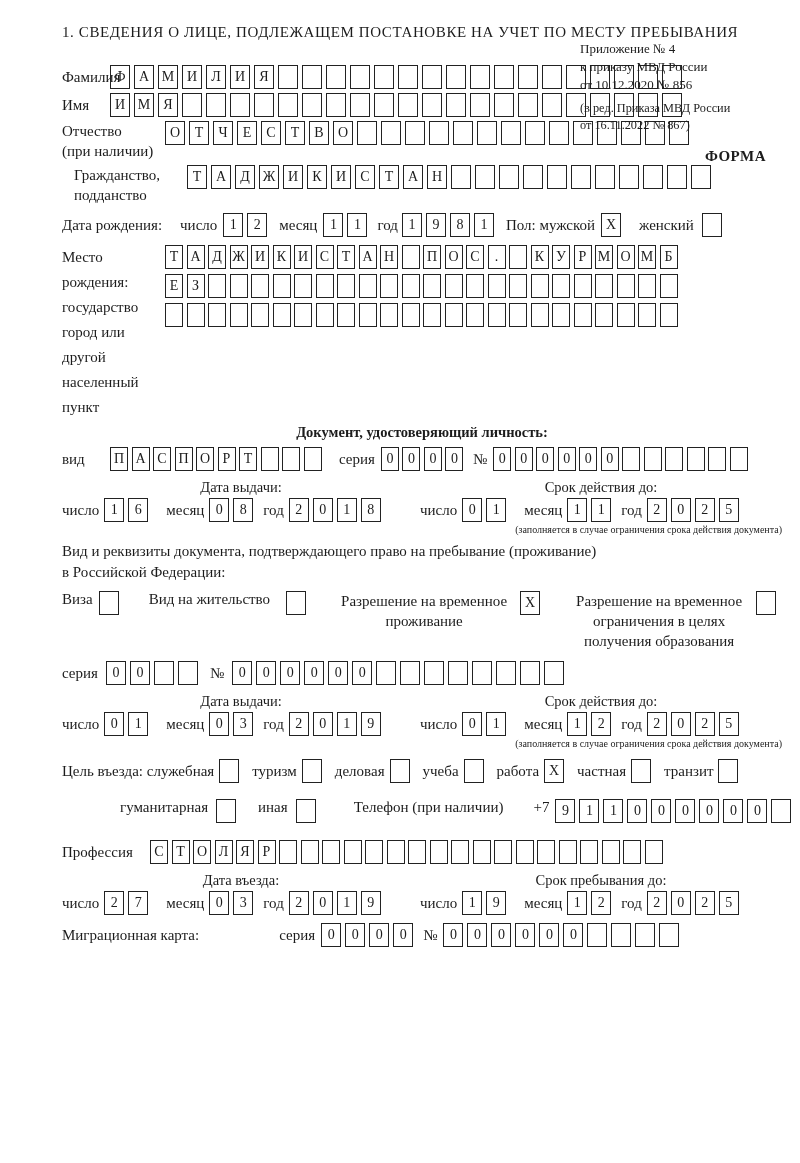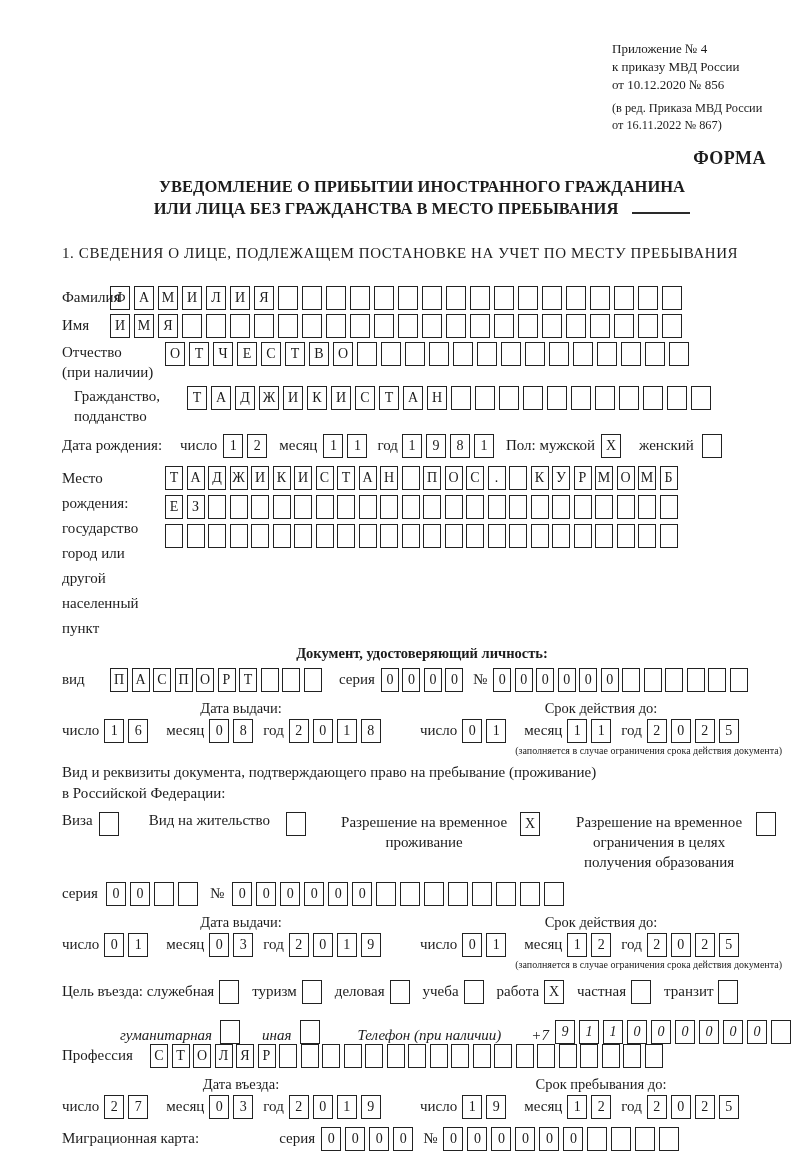--- a/index.html
+++ b/index.html
@@ -4,27 +4,27 @@
 <style>
   * { box-sizing: border-box; margin: 0; padding: 0; }
   html,body { width: 800px; height: 1163px; background: #ffffff; overflow: hidden; }
   body {
     font-family: "Liberation Serif", "DejaVu Serif", serif;
     color: #1c1c1c;
     font-size: 15px;
     position: relative;
   }
   .appendix {
-    position: absolute; left: 612px; top: 40px; width: 182px;
+    position: absolute; left: 580px; top: 40px; width: 182px;
     font-size: 13px; line-height: 1.4;
   }
   .appendix .small { font-size: 12.3px; margin-top: 5px; }
   .forma {
     position: absolute; top: 148px; right: 34px;
-    font-weight: bold; font-size: 18px; letter-spacing: .5px;
+    font-weight: bold; font-size: 15px; letter-spacing: .5px;
   }
   .content { padding: 0 18px 0 62px; }
   .title {
     margin-top: 176px; text-align: center;
     font-weight: bold; font-size: 16.5px; line-height: 1.35;
   }
   .title .uline {
     display: inline-block; width: 58px; height: 2px;
     background: #2a2a2a; vertical-align: baseline; margin-left: 14px;
   }
@@ -53,21 +53,21 @@
   .dg { display: flex; align-items: center; }
   .dg .dlbl { margin-right: 5px; }
   .dg .gap { width: 14px; }
   .note { font-size: 10px; text-align: right; margin-top: 2px; }
   .para { line-height: 21px; margin-top: 6px; }
   .permits { display: flex; align-items: flex-start; margin-top: 8px; margin-bottom: 10px; }
   .permit-lbl { text-align: center; line-height: 20px; }
   .purpose-row { display: flex; align-items: center; margin-top: 10px; margin-bottom: 16px; }
   .purpose-row .cb { margin: 0 9px 0 5px; }
   .purpose-row .cb:last-child { margin-right: 0; }
-  .pr2 { display: flex; align-items: flex-end; margin-left: 58px; margin-bottom: 0; font-style: italic; }
+  .pr2 { display: flex; align-items: flex-start; margin-left: 58px; margin-bottom: 17px; }
   .mplace-rows .cells { margin-bottom: 5px; }
   .ml6 { margin-left: 6px; } .ml8 { margin-left: 8px; }
   .ml14 { margin-left: 14px; } .ml18 { margin-left: 18px; } .ml26 { margin-left: 26px; }
   .mr4 { margin-right: 4px; } .mr6 { margin-right: 6px; } .mr8 { margin-right: 8px; }
   .mt8 { margin-top: 8px; }
 </style>
 </head>
 <body>
 
 <div class="appendix">
@@ -77,24 +77,20 @@
   <div class="small">
     <div>(в ред. Приказа МВД России</div>
     <div>от 16.11.2022 № 867)</div>
   </div>
 </div>
 
 <div class="forma">ФОРМА</div>
 
 <div class="content">
 
-  <div class="title">
-    <div>УВЕДОМЛЕНИЕ О ПРИБЫТИИ ИНОСТРАННОГО ГРАЖДАНИНА</div>
-    <div><span>ИЛИ ЛИЦА БЕЗ ГРАЖДАНСТВА В МЕСТО ПРЕБЫВАНИЯ</span><span class="uline"></span></div>
-  </div>
 
   <div class="sect">1. СВЕДЕНИЯ О ЛИЦЕ, ПОДЛЕЖАЩЕМ ПОСТАНОВКЕ НА УЧЕТ ПО МЕСТУ ПРЕБЫВАНИЯ</div>
 
   <div class="form-body">
 
     <div class="frow">
       <span class="lbl w48">Фамилия</span>
       <span class="cells">
           <span class="cell">Ф</span>
           <span class="cell">А</span>

